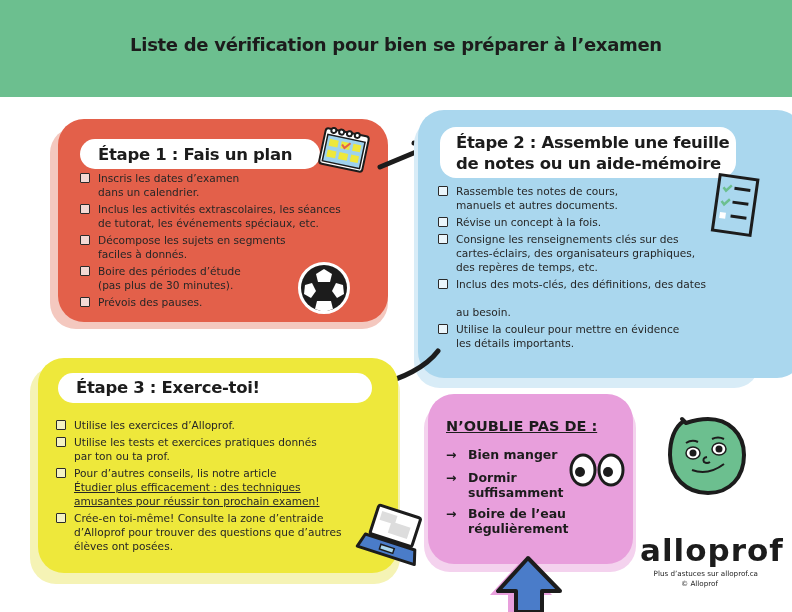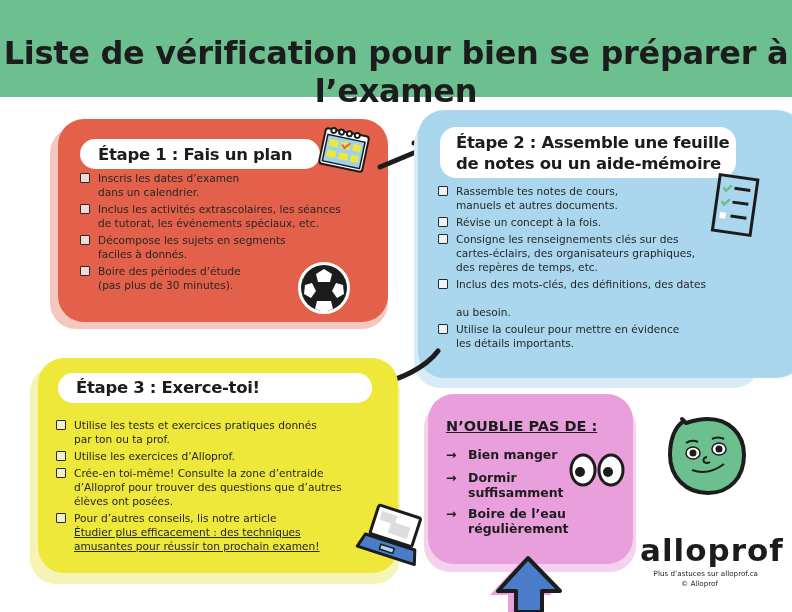--- a/index.html
+++ b/index.html
@@ -1,20 +1,20 @@
 <!DOCTYPE html>
 <html><head>
 <meta charset="utf-8">
 <style>
   * { box-sizing: border-box; margin: 0; padding: 0; }
   html, body { width: 792px; height: 612px; overflow: hidden; background: #ffffff; }
   body { position: relative; font-family: "DejaVu Sans", sans-serif; color: #1c1c1c; }
 
   .header { position: absolute; left: 0; top: 0; width: 792px; height: 97px; background: #6cbf8f; }
-  .header h1 { position: absolute; left: 0; top: 34px; width: 792px; text-align: center; font-size: 32px; font-weight: bold; letter-spacing: -0.3px; color: #1c1c1c; }
+  .header h1 { position: absolute; left: 0; top: 34px; width: 792px; text-align: center; font-size: 18px; font-weight: bold; letter-spacing: -0.3px; color: #1c1c1c; }
 
   .card { position: absolute; border-radius: 26px; }
   .shadow { position: absolute; border-radius: 26px; }
 
   .title-pill { position: absolute; background: #ffffff; border-radius: 16px; font-weight: bold; color: #1c1c1c; letter-spacing: -0.3px; }
 
   ul.checklist { position: absolute; list-style: none; }
   ul.checklist li { position: relative; padding-left: 18px; font-size: 10.6px; line-height: 14px; margin-bottom: 3px; font-weight: 500; color: #262626; }
   ul.checklist li .box { position: absolute; left: 0; top: 2px; width: 10px; height: 10px; border: 1.2px solid #2a2a2a; border-radius: 1px; }
 
@@ -45,20 +45,21 @@
 <div class="shadow" style="left:50px;top:127px;width:338px;height:202px;background:#f4c8bf;"></div>
 <div class="card step1" style="left:58px;top:119px;width:330px;height:203px;background:#e3604a;">
   <div class="title-pill" style="left:22px;top:20px;width:240px;height:30px;padding:6px 0 0 18px;font-size:16.5px;">
     <span>Étape 1 : Fais un plan</span>
   </div>
   <ul class="checklist" style="left:22px;top:52px;width:300px;">
     <li><span class="box"></span><span>Inscris les dates d’examen</span><br><span>dans un calendrier.</span></li>
     <li><span class="box"></span><span>Inclus les activités extrascolaires, les séances</span><br><span>de tutorat, les événements spéciaux, etc.</span></li>
     <li><span class="box"></span><span>Décompose les sujets en segments</span><br><span>faciles à donnés.</span></li>
     <li><span class="box"></span><span>Boire des périodes d’étude</span><br><span>(pas plus de 30 minutes).</span></li>
+    <li><span class="box"></span><span>Prévois des pauses.</span></li>
   </ul>
 </div>
 
 <svg style="left:316px;top:128px;" width="56" height="44" viewBox="0 0 56 44">
   <g transform="rotate(12 28 22)">
     <rect x="6" y="4" width="44" height="36" rx="3" fill="#ffffff" stroke="#1c1c1c" stroke-width="2"></rect>
     <rect x="9" y="10" width="38" height="27" fill="#9ed2ee" stroke="#1c1c1c" stroke-width="1.5"></rect>
     <rect x="12" y="14" width="9" height="7" fill="#eee83b"></rect>
     <rect x="24" y="14" width="9" height="7" fill="#eee83b"></rect>
     <rect x="36" y="14" width="8" height="7" fill="#eee83b"></rect>
@@ -120,24 +121,24 @@
   <path d="M72 6 C 60 22, 36 34, 10 40" stroke="#1c1c1c" stroke-width="5" stroke-linecap="round" fill="none"></path>
   <path d="M16 28 L8 40 L22 46" stroke="#1c1c1c" stroke-width="5" stroke-linecap="round" stroke-linejoin="round" fill="none"></path>
 </svg>
 
 <div class="shadow" style="left:30px;top:366px;width:370px;height:218px;background:#f5f3b5;"></div>
 <div class="card step3" style="left:38px;top:358px;width:360px;height:215px;background:#eee83b;">
   <div class="title-pill" style="left:20px;top:15px;width:314px;height:30px;padding:5px 0 0 18px;font-size:16.5px;">
     <span>Étape 3 : Exerce-toi!</span>
   </div>
   <ul class="checklist" style="left:18px;top:60px;width:320px;">
+    <li><span class="box"></span><span>Utilise les exercices d’Alloprof.</span></li>
     <li><span class="box"></span><span>Utilise les tests et exercices pratiques donnés</span><br><span>par ton ou ta prof.</span></li>
-    <li><span class="box"></span><span>Utilise les exercices d’Alloprof.</span></li>
+    <li><span class="box"></span><span>Pour d’autres conseils, lis notre article</span><br><a class="link"><span>Étudier plus efficacement : des techniques</span><br><span>amusantes pour réussir ton prochain examen!</span></a></li>
     <li><span class="box"></span><span>Crée-en toi-même! Consulte la zone d’entraide</span><br><span>d’Alloprof pour trouver des questions que d’autres</span><br><span>élèves ont posées.</span></li>
-    <li><span class="box"></span><span>Pour d’autres conseils, lis notre article</span><br><a class="link"><span>Étudier plus efficacement : des techniques</span><br><span>amusantes pour réussir ton prochain examen!</span></a></li>
   </ul>
 </div>
 
 <svg style="left:356px;top:506px;" width="70" height="60" viewBox="0 0 70 60">
   <g transform="rotate(18 35 30)">
     <rect x="14" y="4" width="44" height="30" rx="2" fill="#ffffff" stroke="#1c1c1c" stroke-width="3"></rect>
     <rect x="19" y="9" width="16" height="9" fill="#dddddd"></rect>
     <rect x="31" y="16" width="20" height="12" fill="#dddddd"></rect>
     <path d="M10 36 L62 36 L66 50 L6 50 Z" fill="#4a7cc9" stroke="#1c1c1c" stroke-width="3" stroke-linejoin="round"></path>
     <rect x="28" y="41" width="14" height="5" fill="#aad7ee" stroke="#1c1c1c" stroke-width="1.5"></rect>

